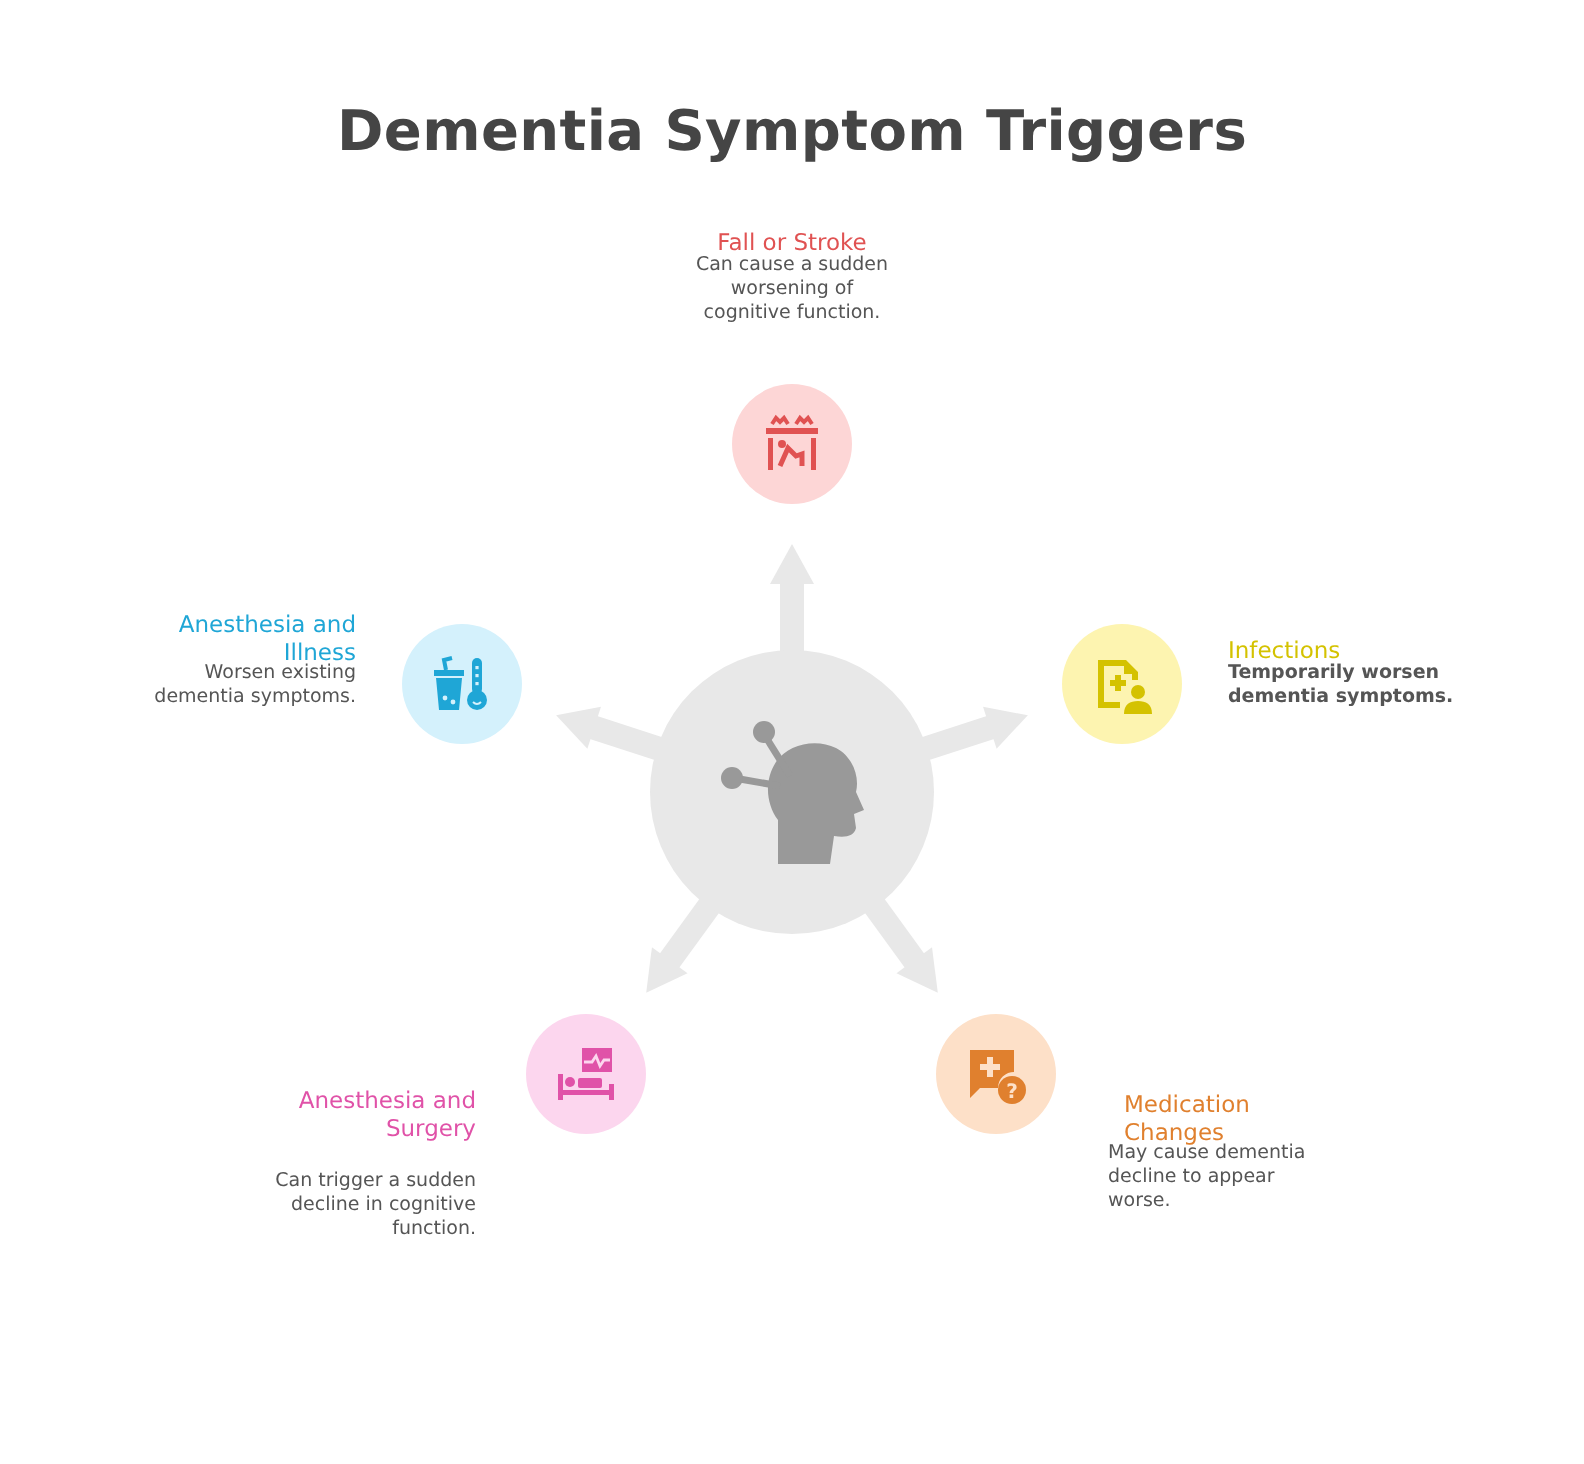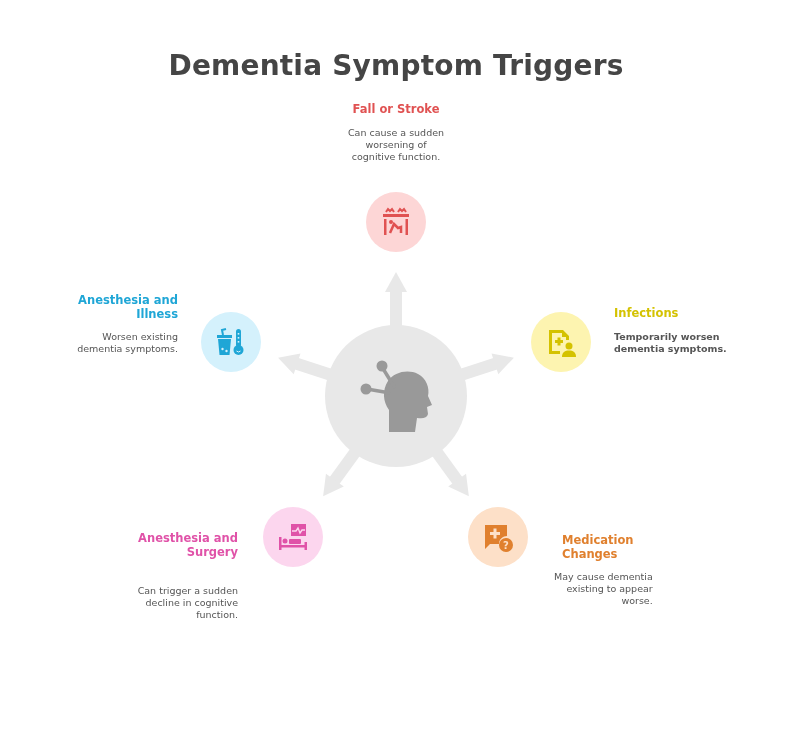--- a/index.html
+++ b/index.html
@@ -1,21 +1,21 @@
 <!DOCTYPE html>
 <html><head>
   <meta charset="utf-8">
   <style>
     html, body { margin: 0; padding: 0; background: #ffffff; }
     body { width: 792px; height: 732px; position: relative; overflow: hidden;
            font-family: "DejaVu Sans", sans-serif; color: #555; }
     .title { position: absolute; left: 0; top: 49px; width: 792px; text-align: center;
              font-size: 28px; font-weight: bold; color: #454545; letter-spacing: 0.2px; }
     svg.diagram { position: absolute; left: 0; top: 0; }
-    .label { position: absolute; font-size: 11.5px; font-weight: bold; line-height: 14px; }
+    .label { position: absolute; font-size: 11.5px; font-weight: normal; line-height: 14px; margin-top: 12px; }
     .desc { position: absolute; font-size: 9.5px; line-height: 12px; color: #555; }
     .right-align { text-align: right; }
     .center-align { text-align: center; }
     .icon-circle { position: absolute; border-radius: 50%; width: 60px; height: 60px; }
     .icon-circle svg { position: absolute; left: 15px; top: 15px; }
   </style>
 </head>
 <body>
 
 <div class="title">Dementia Symptom Triggers</div>
@@ -104,23 +104,23 @@
       <rect x="10.5" y="6.5" width="3" height="10" fill="#fde0c8"></rect>
       <circle cx="23" cy="23" r="7"></circle>
       <text x="23" y="27" text-anchor="middle" font-size="10" font-weight="bold" fill="#fde0c8" font-family="DejaVu Sans, sans-serif">?</text>
     </g>
   </svg>
 </div>
 <div class="label" style="left:562px; top:533px; color:#e0802e;">
   <div>Medication</div>
   <div>Changes</div>
 </div>
-<div class="desc" style="left:554px; top:571px;text-align:right;">
+<div class="desc" style="left:554px; top:571px;">
   <div>May cause dementia</div>
-  <div>existing to appear</div>
+  <div>decline to appear</div>
   <div>worse.</div>
 </div>
 
 <div class="icon-circle" style="left:263px; top:507px; background:#fcd6ee;">
   <svg width="30" height="30" viewBox="0 0 30 30">
     <g fill="#e052a8">
       <rect x="13" y="2" width="15" height="12"></rect>
       <path d="M14 9 L18 9 L20 6 L22 11 L24 8 L27 8" fill="none" stroke="#fcd6ee" stroke-width="1.4"></path>
       <rect x="1" y="15" width="2.5" height="13"></rect>
       <rect x="26.5" y="20" width="2.5" height="8"></rect>

